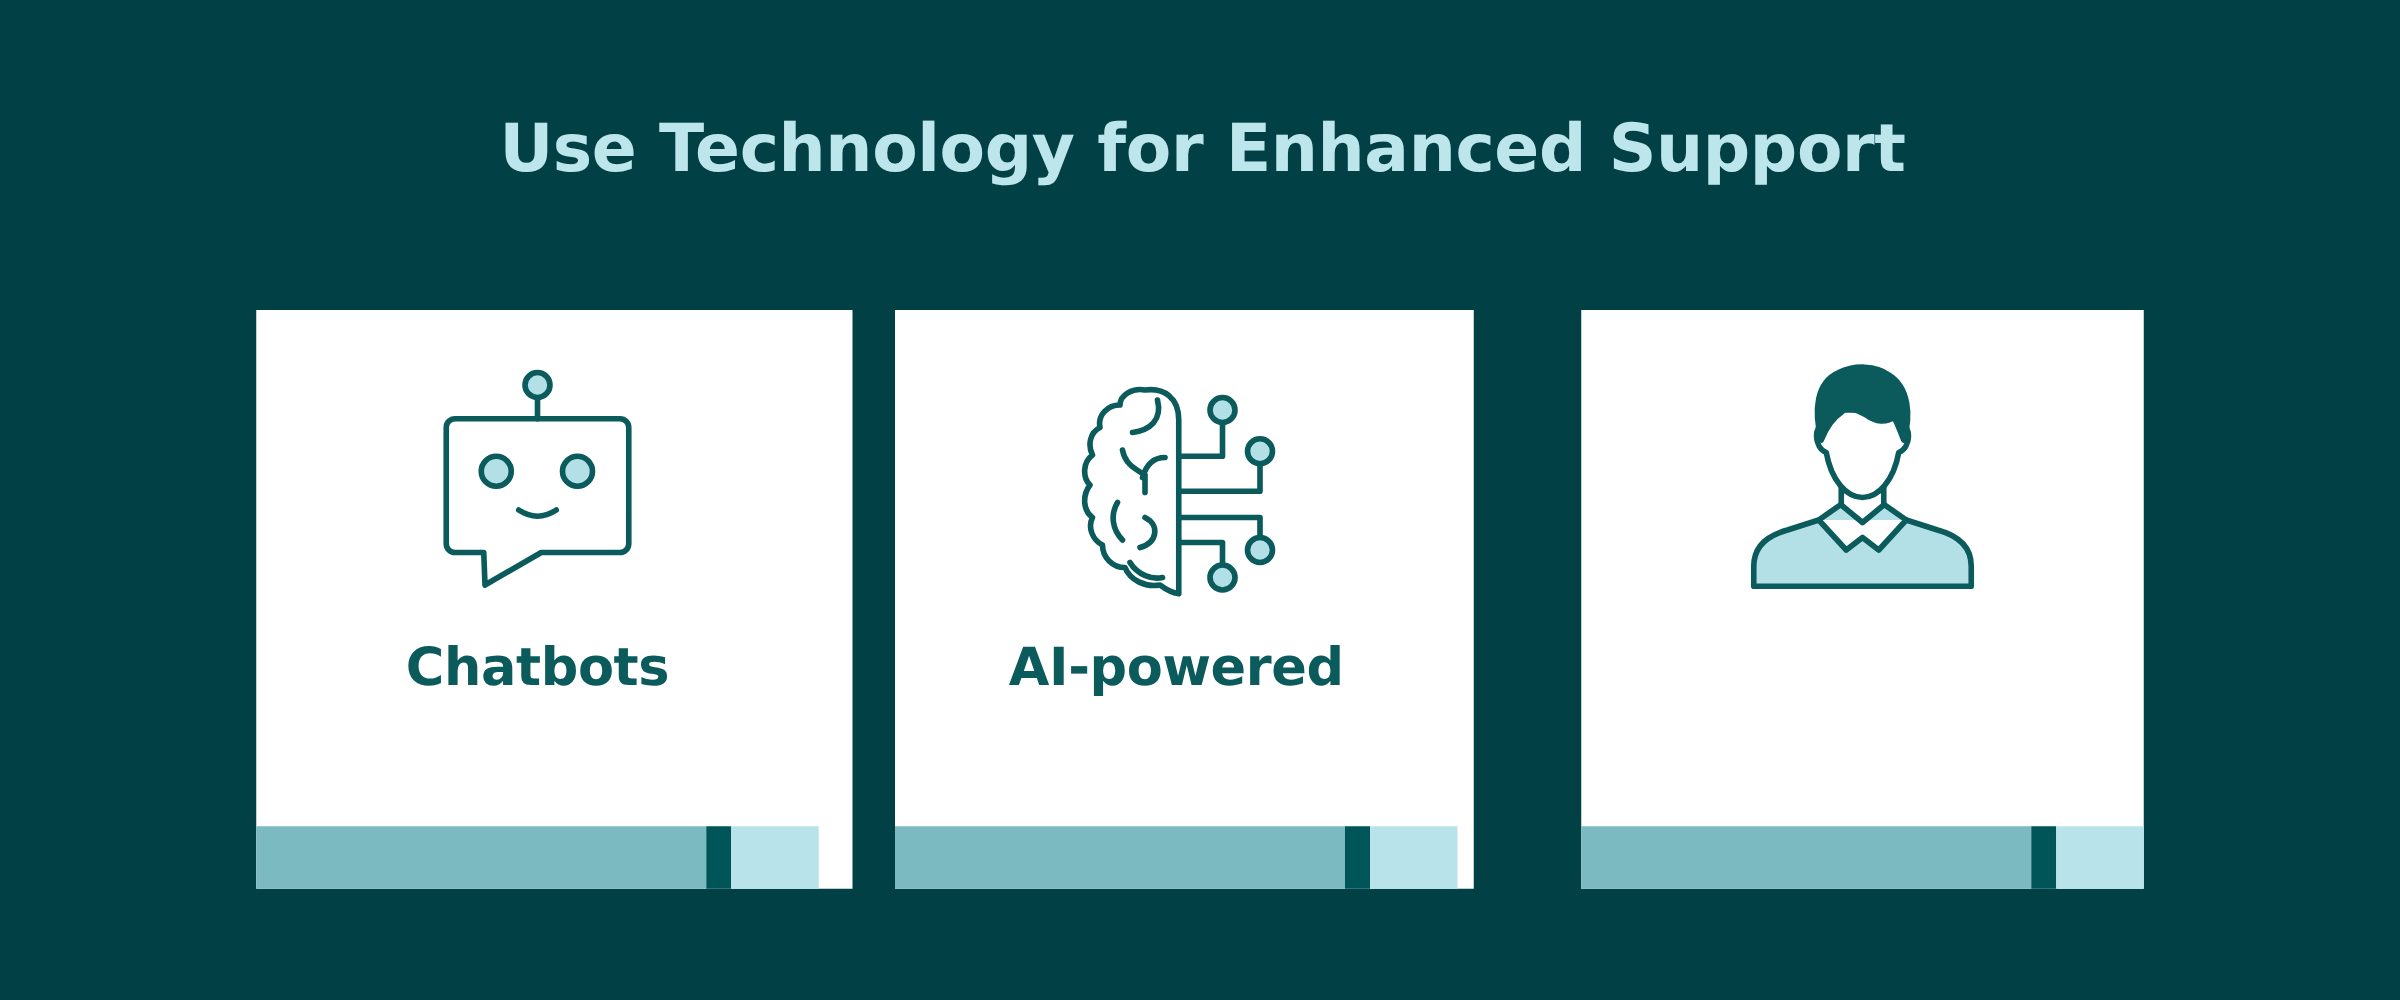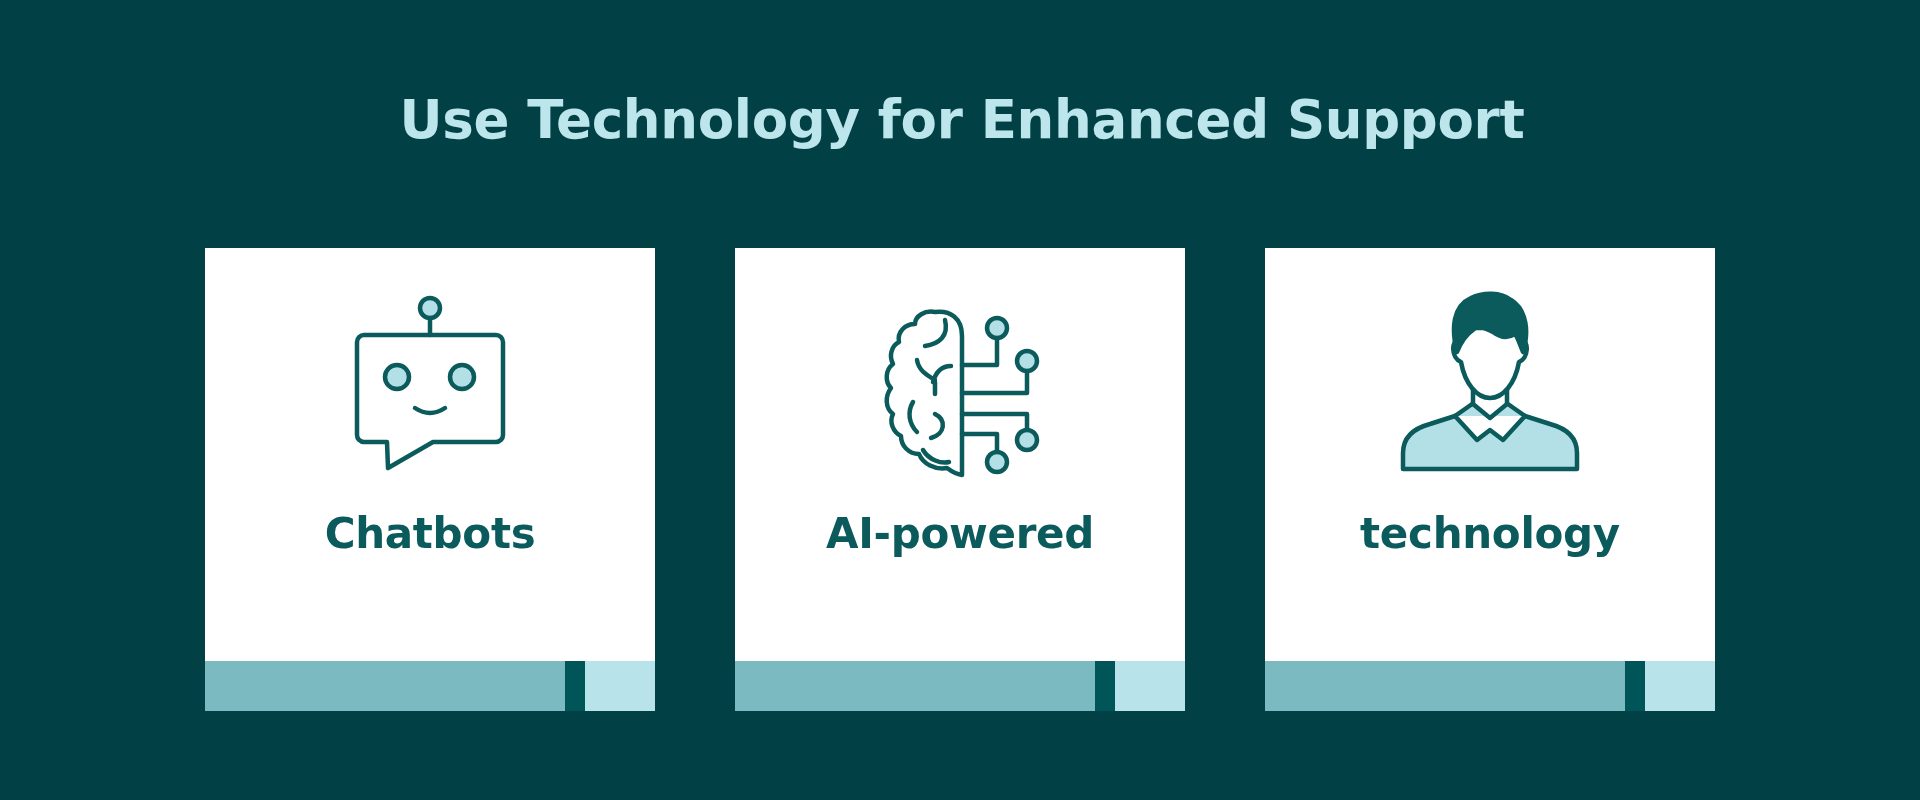--- a/index.html
+++ b/index.html
@@ -54,21 +54,21 @@
   }
   .band .seg-main { width: 360px; height: 100%; background: #7bbac1; }
   .band .seg-dark { width: 20px; height: 100%; background: #005558; }
   .band .seg-light { width: 70px; height: 100%; background: #b9e3ea; }
 </style>
 </head>
 <body>
 
 <h1 class="title">Use Technology for Enhanced Support</h1>
 
-<div class="card" style="left:205px;">
+<div class="card" style="left:205px;padding-left:27px;">
   <div class="icon">
     <svg width="450" height="240" viewBox="0 0 450 240" xmlns="http://www.w3.org/2000/svg">
       <g fill="none" stroke="#0b5a5c" stroke-width="4.5" stroke-linecap="round" stroke-linejoin="round">
 
         <line x1="225" y1="70" x2="225" y2="87"></line>
         <circle cx="225" cy="60" r="10" fill="#b3e0e6"></circle>
 
         <path d="M 159 87 H 291 a 7 7 0 0 1 7 7 V 187 a 7 7 0 0 1 -7 7 H 228 L 183 220 L 182 194 H 159 a 7 7 0 0 1 -7 -7 V 94 a 7 7 0 0 1 7 -7 Z"></path>
 
         <circle cx="192" cy="129" r="12" fill="#b3e0e6"></circle>
@@ -82,21 +82,21 @@
     <div>Chatbots</div>
     <div></div>
   </div>
   <div class="band">
     <div class="seg-main"></div>
     <div class="seg-dark"></div>
     <div class="seg-light"></div>
   </div>
 </div>
 
-<div class="card" style="left:735px;">
+<div class="card" style="left:716px;padding-left:13px;">
   <div class="icon">
     <svg width="450" height="240" viewBox="0 0 450 240" xmlns="http://www.w3.org/2000/svg">
       <g fill="none" stroke="#0b5a5c" stroke-width="4.5" stroke-linecap="round" stroke-linejoin="round">
 
         <path d="M 227 227 L 227 88
                  C 227 70 215 62 200 64
                  C 190 62 180 68 180 76
                  C 170 76 162 84 164 94
                  C 156 98 154 108 158 116
                  C 150 122 150 134 156 140
@@ -147,20 +147,19 @@
 
         <path d="M 208 136 L 208 156 L 225 170 L 242 156 L 242 136" fill="#ffffff"></path>
 
         <path d="M 194 92 C 186 92 186 110 196 114 C 200 136 212 150 225 150 C 238 150 250 136 254 114 C 264 110 264 92 256 92 L 256 80 L 194 80 Z" fill="#ffffff"></path>
 
         <path d="M 192 104 C 186 80 188 58 206 50 C 218 44 236 44 246 52 C 262 62 264 84 258 104 C 254 94 252 88 250 86 C 244 90 236 90 228 84 C 220 80 212 76 208 82 C 202 86 196 94 192 104 Z" fill="#0b5a5c"></path>
       </g>
     </svg>
   </div>
   <div class="label">
-    <div>technology</div>
   </div>
   <div class="band">
     <div class="seg-main"></div>
     <div class="seg-dark"></div>
     <div class="seg-light"></div>
   </div>
 </div>
 
 </body></html>

